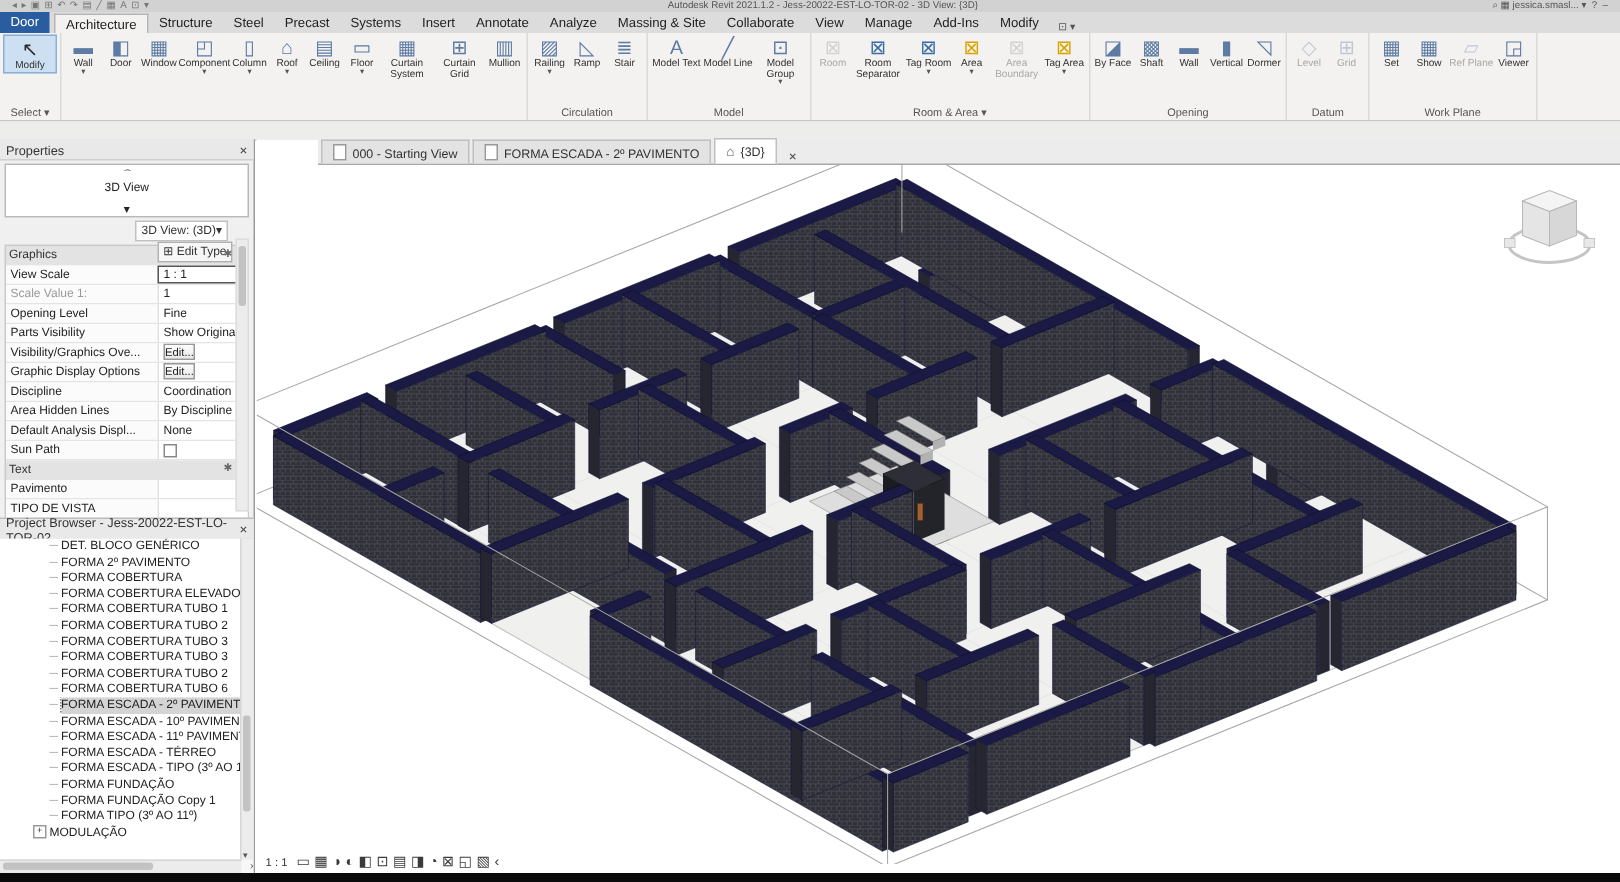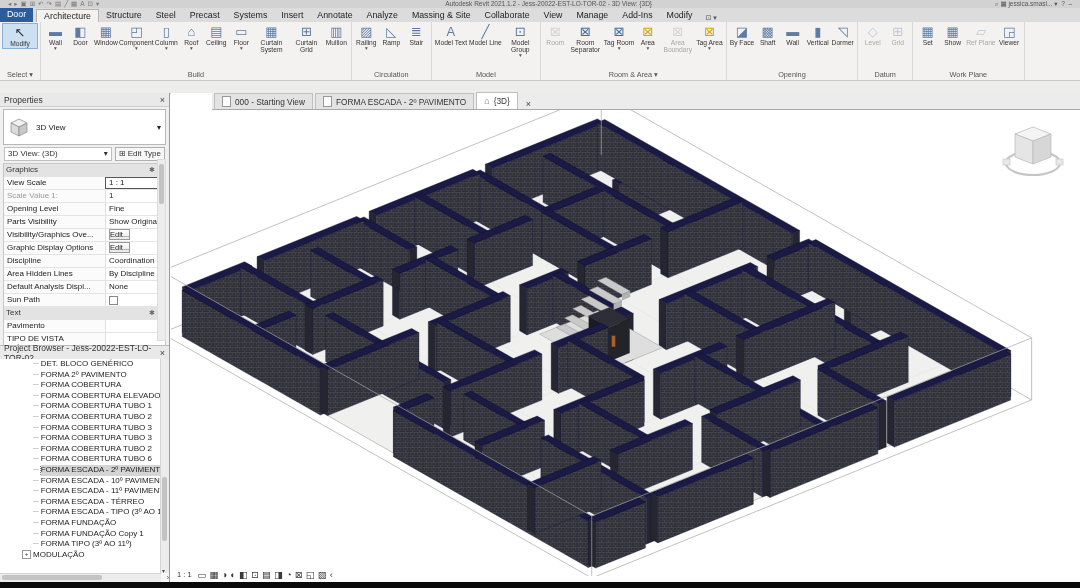--- a/index.html
+++ b/index.html
@@ -31,23 +31,23 @@
   .rbtn.highlight{background:#cde0f2;border:1px solid #8ab0d6;min-width:32px;}
   .rbtn .arr{font-size:5.5px;color:#555;line-height:5px;}
   .optionbar{position:absolute;top:81px;left:0;right:0;height:12px;background:#ededec;border-bottom:1px solid #cfcfcf;}
   
   .leftpanel{position:absolute;top:93px;left:0;width:170px;bottom:6px;background:#f0f0f0;
              border-right:1px solid #9a9a9a;box-sizing:border-box;font-size:8px;}
   .phead{height:13px;background:#e9e9e9;border-bottom:1px solid #cfcfcf;display:flex;
          justify-content:space-between;align-items:center;padding:0 4px;font-size:8.5px;color:#333;}
   .xbtn{color:#444;cursor:pointer;font-size:9px;}
   .typesel{height:34px;background:#fff;border:1px solid #b8b8b8;margin:2px 3px;display:flex;
-           align-items:center;gap:6px;padding:0 4px;}
-  .typerow{height:15px;display:flex;align-items:flex-start;justify-content:space-between;
-           padding:0 4px;color:#333;}
+           align-items:center;gap:6px;padding:0 4px;flex-direction:column;}
+  .typerow{height:15px;display:flex;align-items:flex-end;justify-content:space-between;
+           padding:0 14px;color:#333;flex-direction:column;}
   .typerow .tname{border:1px solid #c0c0c0;background:#fff;flex:1;height:12px;line-height:12px;
                   padding:0 3px;margin-right:3px;display:flex;justify-content:space-between;}
   .edittype{border:1px solid #b0b0b0;background:#f7f7f7;height:12px;line-height:12px;padding:0 3px;cursor:pointer;}
   .prows{margin:1px 3px 0 3px;background:#fff;border:1px solid #c8c8c8;}
   .prow{display:flex;height:12px;line-height:12px;border-bottom:1px solid #e4e4e4;}
   .prow .plab{width:98px;padding-left:3px;color:#222;white-space:nowrap;overflow:hidden;background:#fbfbfb;}
   .prow .plab.muted{color:#999;}
   .prow .pval{flex:1;border-left:1px solid #e0e0e0;padding-left:3px;white-space:nowrap;overflow:hidden;background:#fff;}
   .prow .pval.boxed{outline:1px solid #555;outline-offset:-1px;}
   .prow.sect{background:#e3e3e3;color:#333;}
@@ -175,21 +175,20 @@
         </div>
         <div class="rbtn">
           <span class="ric" style="color: rgb(93, 123, 163);">⊞</span>
           <span>Curtain Grid</span>
         </div>
         <div class="rbtn">
           <span class="ric" style="color: rgb(93, 123, 163);">▥</span>
           <span>Mullion</span>
         </div>
       </div>
-      <div class="plabel">Build</div>
     </div>
     <div class="panel">
       <div class="pbtns">
         <div class="rbtn">
           <span class="ric" style="color: rgb(93, 123, 163);">▨</span>
           <span>Railing</span>
           <span class="arr">▾</span>
         </div>
         <div class="rbtn">
           <span class="ric" style="color: rgb(93, 123, 163);">◺</span>

